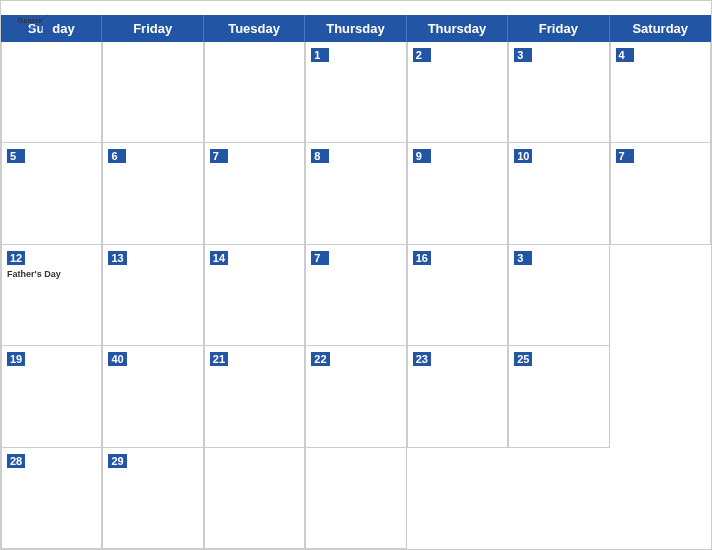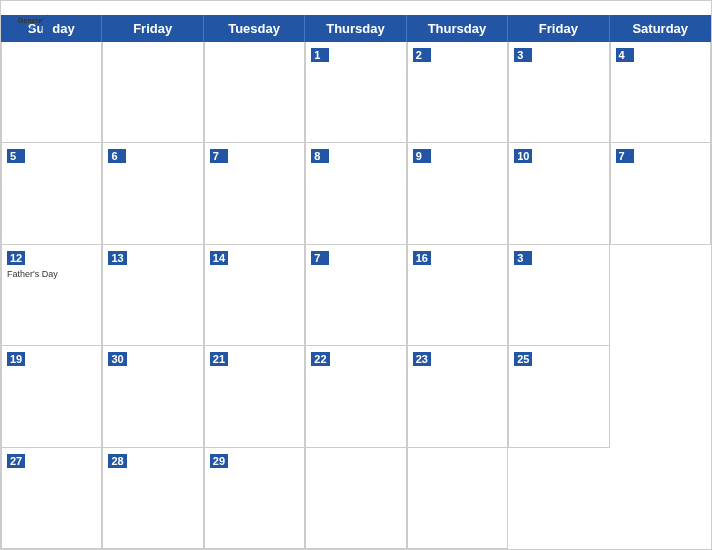--- a/index.html
+++ b/index.html
@@ -85,20 +85,21 @@
       display: inline-block;
       min-width: 18px;
       padding: 1px 3px;
       margin-bottom: 2px;
     }
     .event-text {
       font-size: 9px;
       color: #333;
       margin-top: 2px;
       line-height: 1.3;
+      font-weight: bold;
     }
     .calendar-body {
       flex: 1;
       display: flex;
       flex-direction: column;
     }
     .week-row {
       display: grid;
       grid-template-columns: repeat(7, 1fr);
       flex: 1;
@@ -164,27 +165,26 @@
       <div class="week-row">
         <div class="day-cell"><span class="day-number">12</span><div class="event-text">Father's Day</div></div>
         <div class="day-cell"><span class="day-number">13</span></div>
         <div class="day-cell"><span class="day-number">14</span></div>
         <div class="day-cell"><span class="day-number">7</span></div>
         <div class="day-cell"><span class="day-number">16</span></div>
         <div class="day-cell"><span class="day-number">3</span></div>
       </div>
       <div class="week-row">
         <div class="day-cell"><span class="day-number">19</span></div>
-        <div class="day-cell"><span class="day-number">30</span></div>
+        <div class="day-cell"><span class="day-number">40</span></div>
         <div class="day-cell"><span class="day-number">21</span></div>
         <div class="day-cell"><span class="day-number">22</span></div>
         <div class="day-cell"><span class="day-number">23</span></div>
         <div class="day-cell"><span class="day-number">25</span></div>
       </div>
       <div class="week-row">
-        <div class="day-cell"><span class="day-number">27</span></div>
         <div class="day-cell"><span class="day-number">28</span></div>
         <div class="day-cell"><span class="day-number">29</span></div>
         <div class="day-cell"></div>
         <div class="day-cell"></div>
       </div>
     </div>
 </div>
 
 </body></html>

